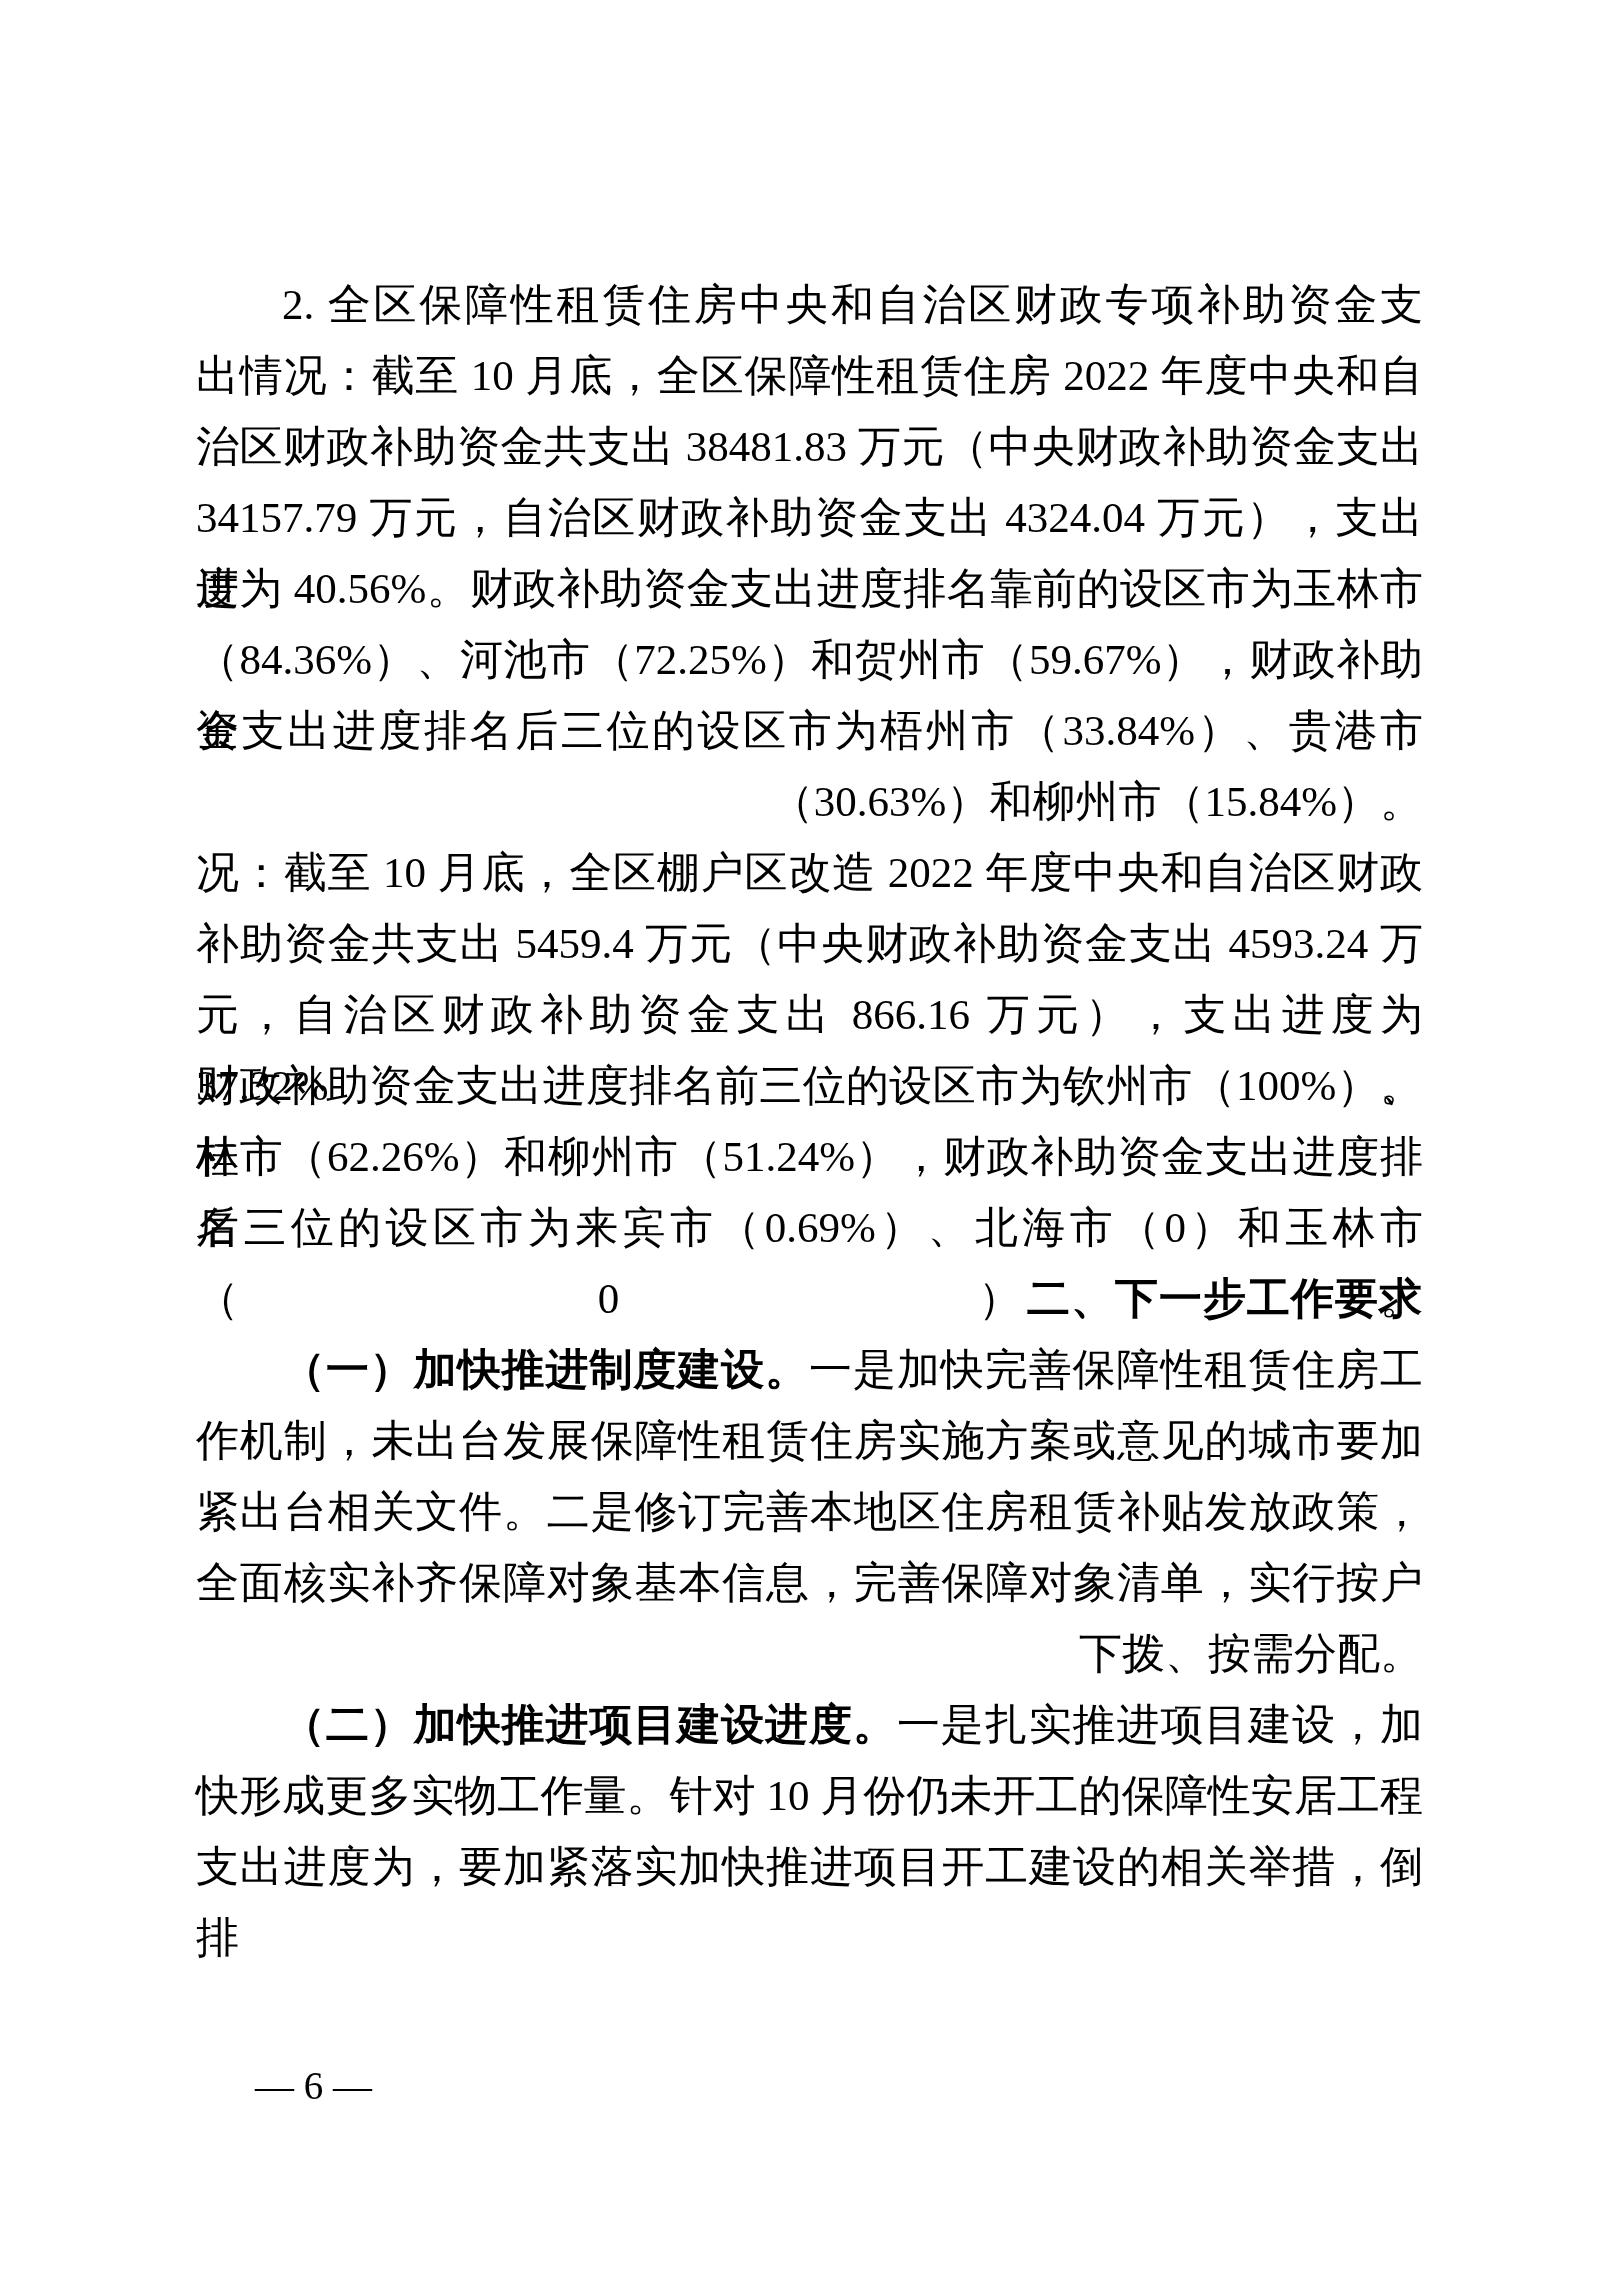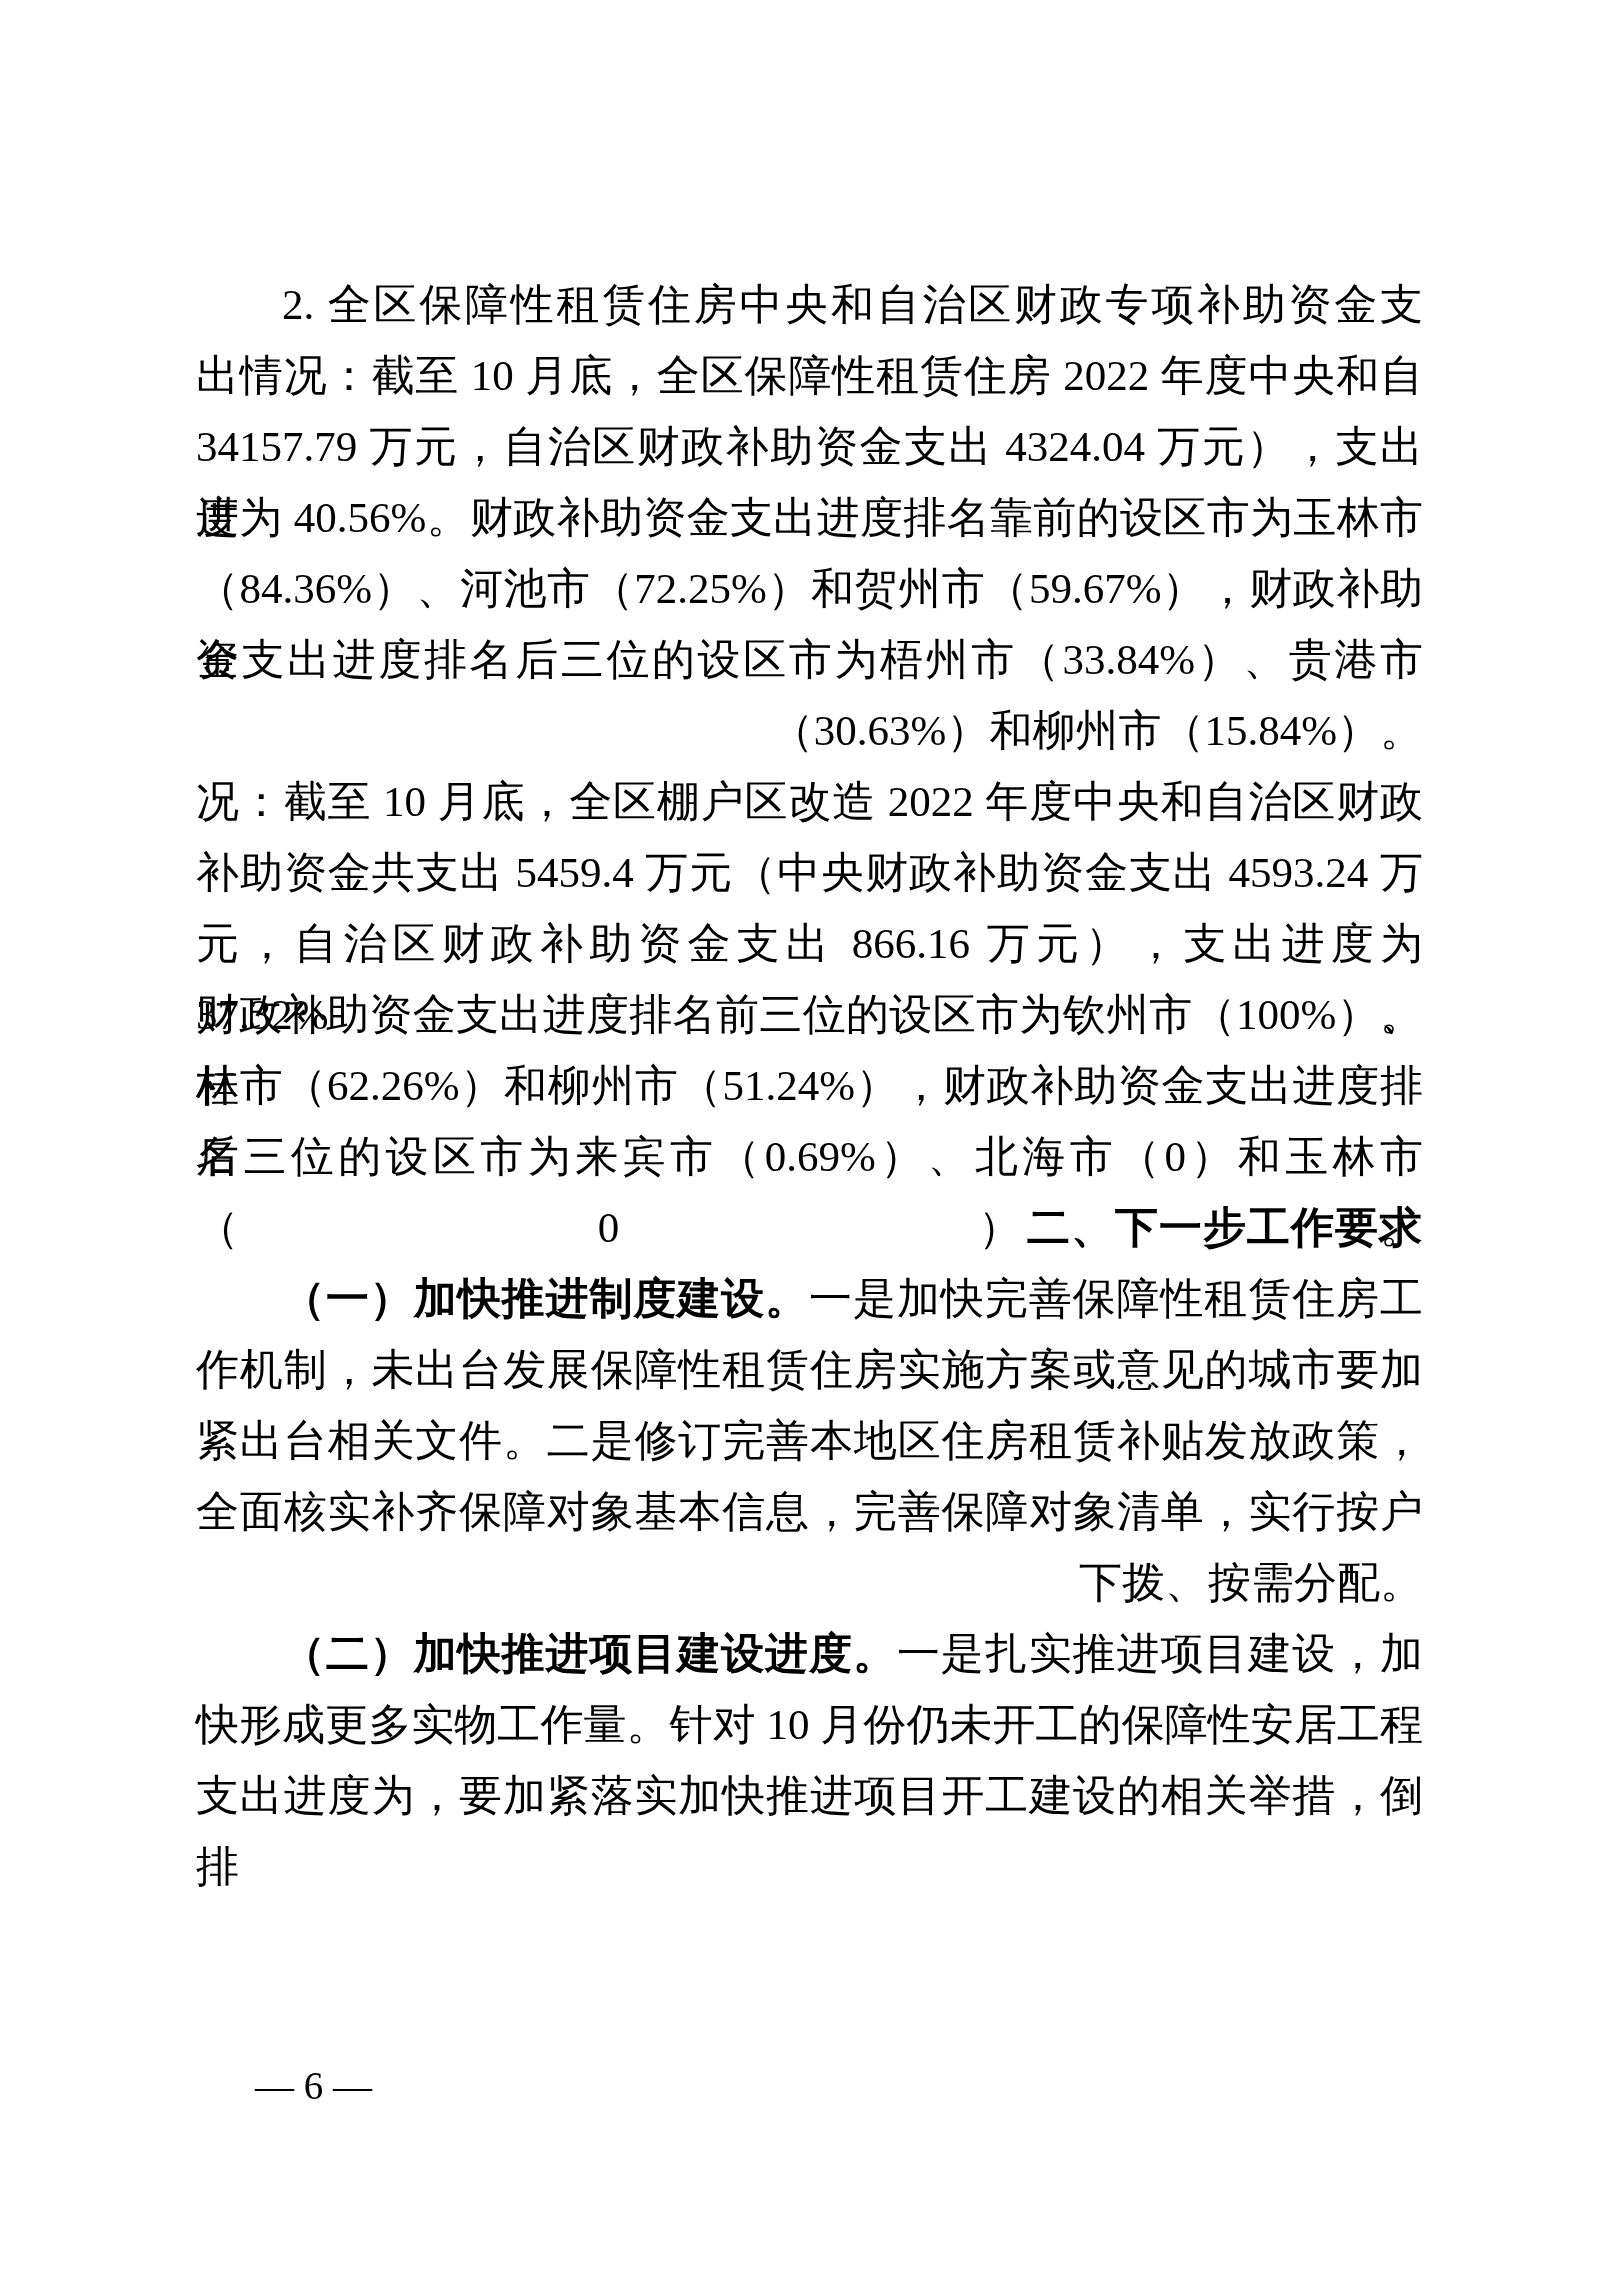--- a/index.html
+++ b/index.html
@@ -57,20 +57,21 @@
     color: #000000;
   }
 </style>
 </head>
 <body>
 
 <div class="page">
   <div class="body-text">
       <div class="line just ind"><span class="seg">2. 全区保障性租赁住房中央和自治区财政专项补助资金支</span></div>
       <div class="line just"><span class="seg">出情况：截至 10 月底，全区保障性租赁住房 2022 年度中央和自</span></div>
+      <div class="line just"><span class="seg">治区财政补助资金共支出 38481.83 万元（中央财政补助资金支出</span></div>
       <div class="line just"><span class="seg">34157.79 万元，自治区财政补助资金支出 4324.04 万元），支出进</span></div>
       <div class="line just"><span class="seg">度为 40.56%。财政补助资金支出进度排名靠前的设区市为玉林市</span></div>
       <div class="line just"><span class="seg">（84.36%）、河池市（72.25%）和贺州市（59.67%），财政补助资</span></div>
       <div class="line just"><span class="seg">金支出进度排名后三位的设区市为梧州市（33.84%）、贵港市</span></div>
       <div class="line"><span class="seg">（30.63%）和柳州市（15.84%）。</span></div>
       <div class="line just"><span class="seg">况：截至 10 月底，全区棚户区改造 2022 年度中央和自治区财政</span></div>
       <div class="line just"><span class="seg">补助资金共支出 5459.4 万元（中央财政补助资金支出 4593.24 万</span></div>
       <div class="line just"><span class="seg">元，自治区财政补助资金支出 866.16 万元），支出进度为 37.32%。</span></div>
       <div class="line just"><span class="seg">财政补助资金支出进度排名前三位的设区市为钦州市（100%）、桂</span></div>
       <div class="line just"><span class="seg">林市（62.26%）和柳州市（51.24%），财政补助资金支出进度排名</span></div>

